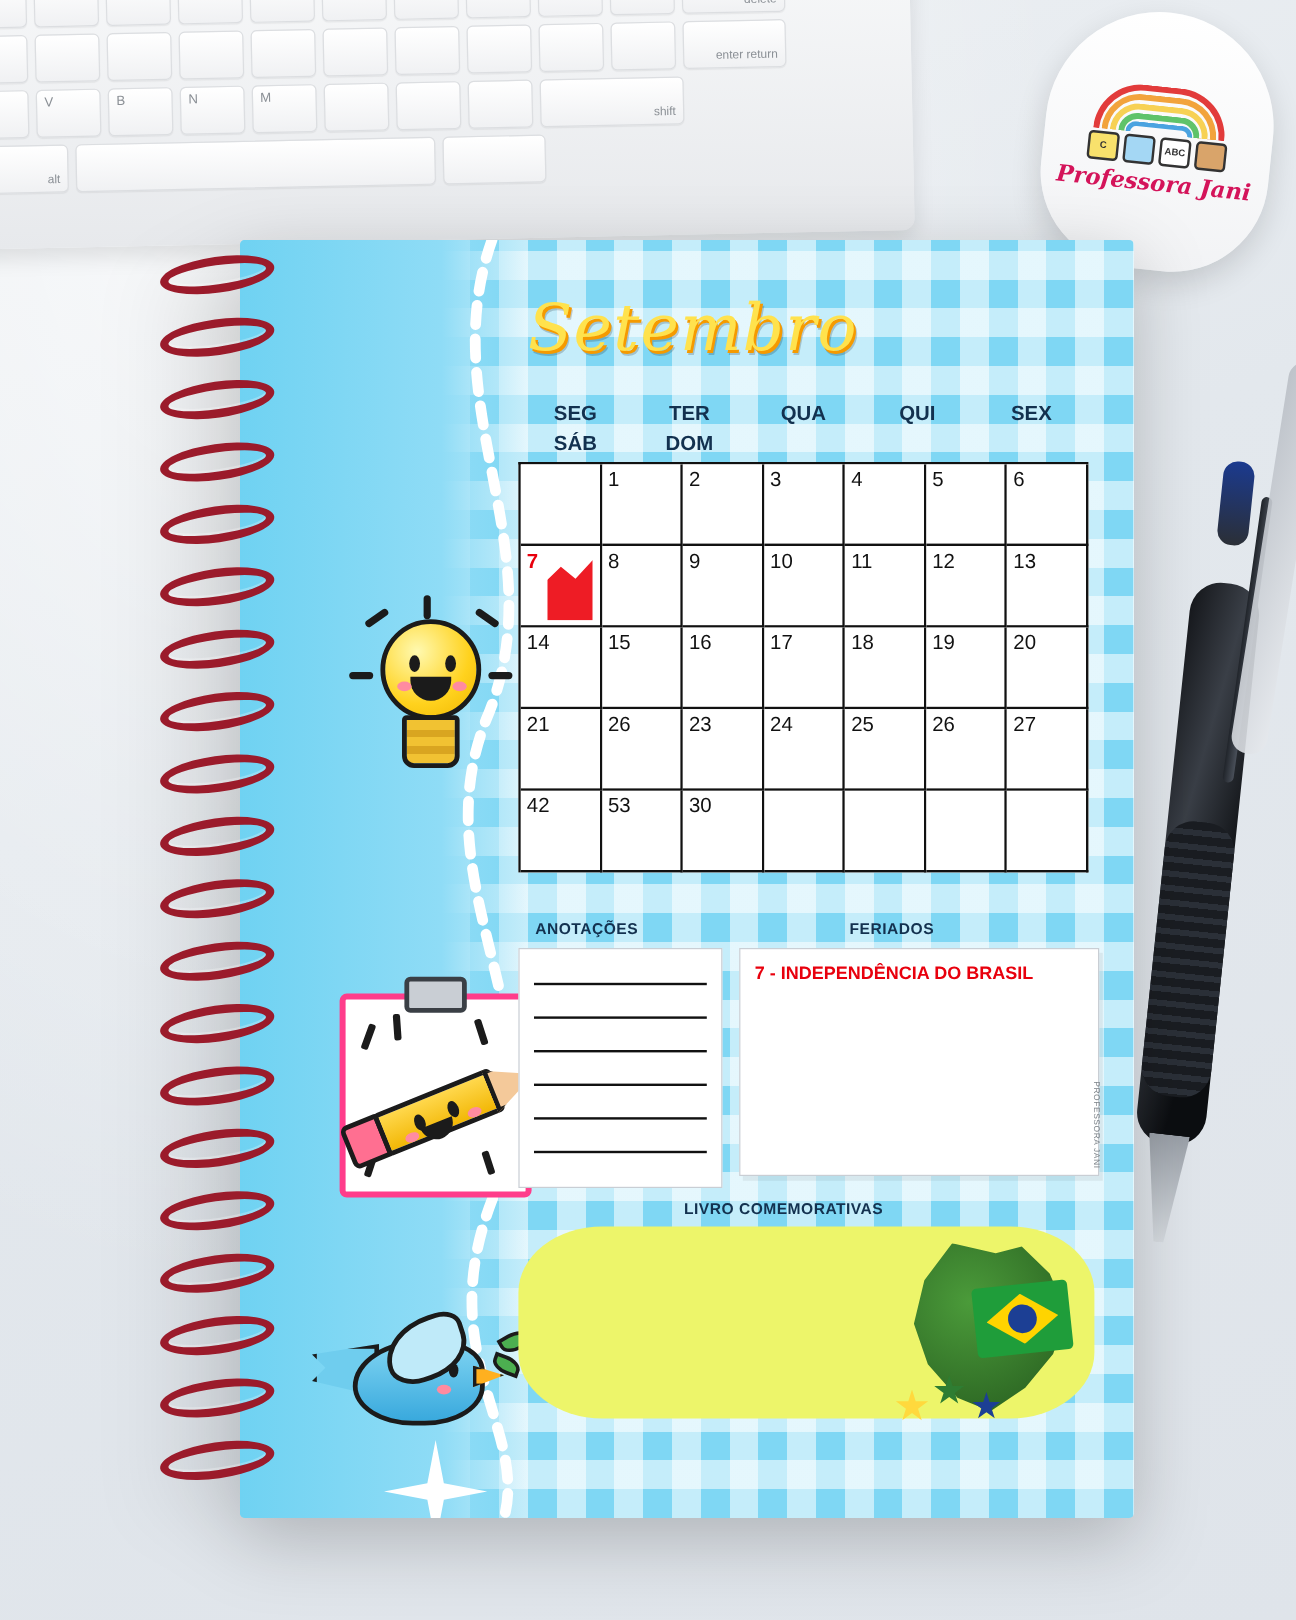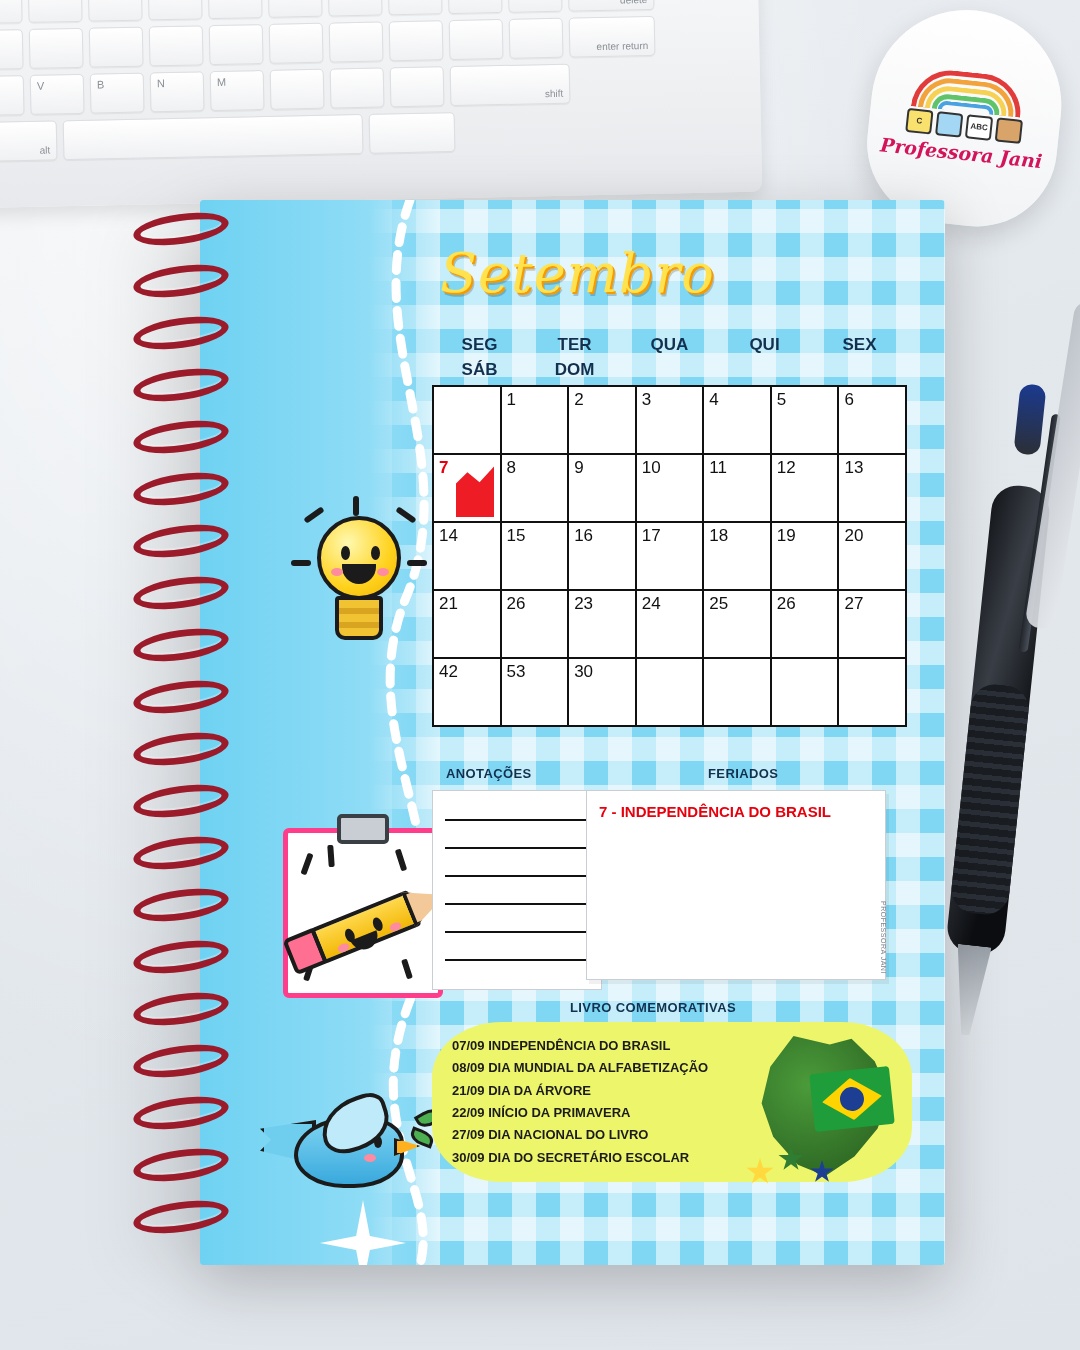--- a/index.html
+++ b/index.html
@@ -308,21 +308,21 @@
     font-size: 13px; font-weight:bold; color:#13314f; letter-spacing:.4px;
   }
   .notes-box {
     position:absolute; left: 232px; top: 590px; width: 170px; height: 200px;
     background:#fff; border:1.5px solid #c9ced4;
   }
   .notes-line {
     position:absolute; left: 12px; right: 12px; height:0; border-bottom: 2px solid #111;
   }
   .hol-box {
-    position:absolute; left: 386px; top: 590px; width: 300px; height: 190px;
+    position:absolute; left: 416px; top: 590px; width: 300px; height: 190px;
     background:#fff; border:1.5px solid #c9ced4;
     box-shadow: 3px 4px 0 rgba(0,0,0,0.06);
   }
   .hol-item {
     position:absolute; left: 12px; top: 12px;
     font-size: 15px; font-weight:bold; color:#e8000d;
     font-family:"Liberation Sans", sans-serif;
   }
   .sidewm {
     position:absolute; right: -2px; top: 110px;
@@ -649,28 +649,20 @@
     </div>
 
     <div class="sec-label" style="left:486px; top:566px;margin-left:22px;">FERIADOS</div>
     <div class="hol-box">
       <div class="hol-item">7 - INDEPENDÊNCIA DO BRASIL</div>
       <div class="sidewm">PROFESSORA JANI</div>
     </div>
 
     <div class="sec-label comm-label">LIVRO COMEMORATIVAS</div>
     <div class="comm-blob"></div>
-    <ul class="comm-list">
-      <li>07/09 INDEPENDÊNCIA DO BRASIL</li>
-      <li>08/09 DIA MUNDIAL DA ALFABETIZAÇÃO</li>
-      <li>21/09 DIA DA ÁRVORE</li>
-      <li>22/09 INÍCIO DA PRIMAVERA</li>
-      <li>27/09 DIA NACIONAL DO LIVRO</li>
-      <li>30/09 DIA DO SECRETÁRIO ESCOLAR</li>
-    </ul>
 
     <div class="brazil">
       <div class="br-map"></div>
       <div class="br-flag">
         <div class="dia"></div>
         <div class="globe"></div>
       </div>
       <div class="star-dec" style="left:6px;  top:140px; width:28px;height:28px;background:#ffd93d;"></div>
       <div class="star-dec" style="left:38px; top:128px; width:26px;height:26px;background:#2e7d32;"></div>
       <div class="star-dec" style="left:70px; top:142px; width:24px;height:24px;background:#1c3f94;"></div>

